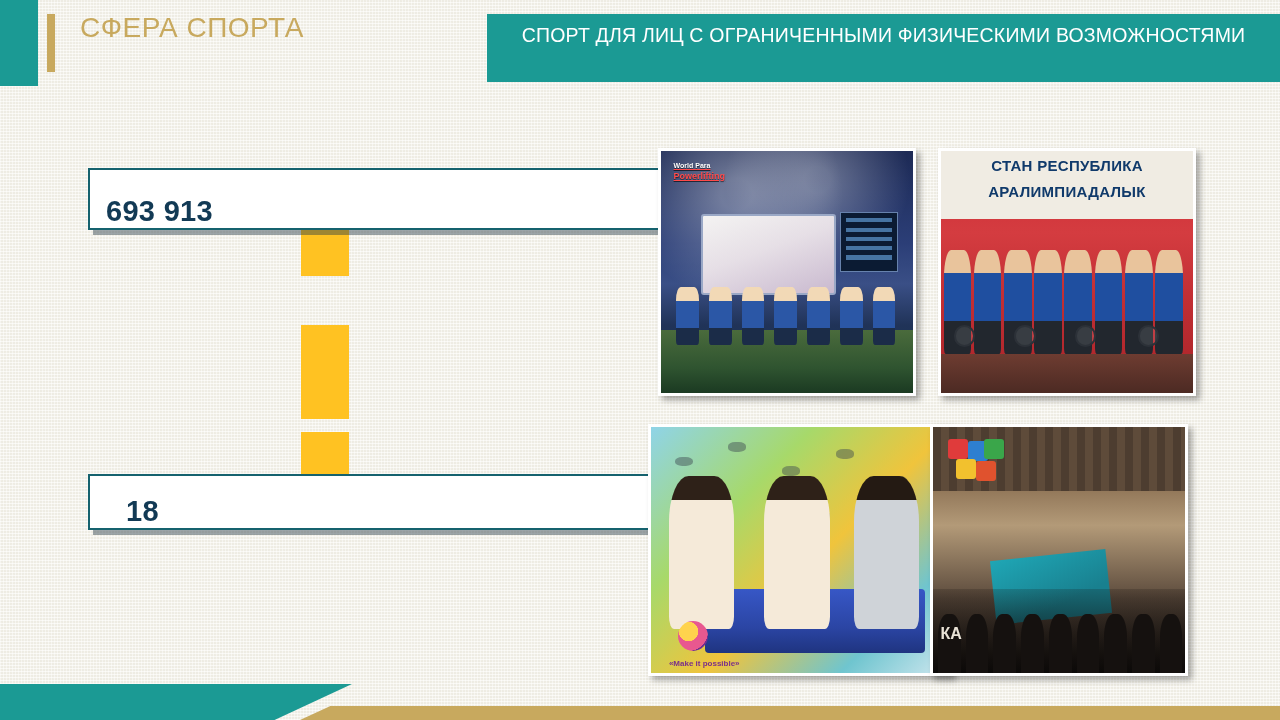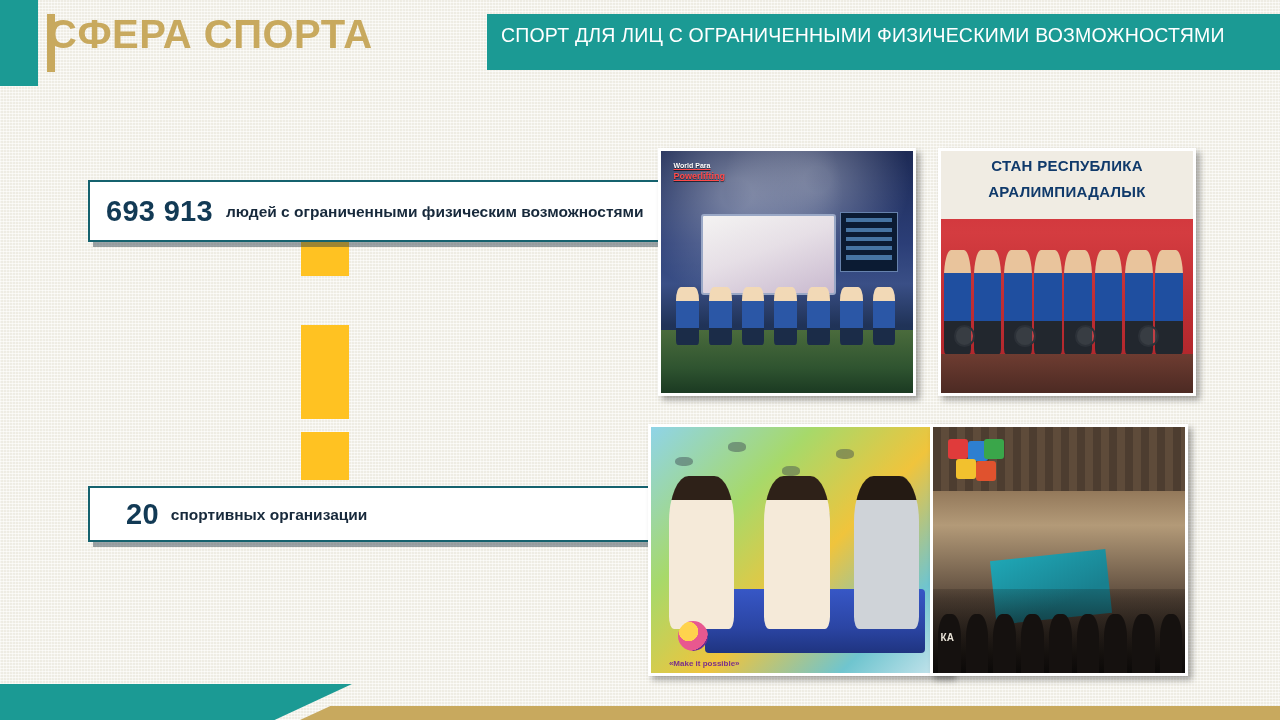--- a/index.html
+++ b/index.html
@@ -34,36 +34,37 @@
   .gold-tick {
     position: absolute;
     left: 47px; top: 14px;
     width: 8px; height: 58px;
     background: #c8a95e;
   }
 
   
   .slide-title {
     position: absolute;
-    left: 48px; top: 12px;
-    font-size: 40px;
-    font-weight: bold;
+    left: 80px; top: 12px;
+    font-size: 28px;
+    font-weight: normal;
     color: #c8a95e;
     letter-spacing: 0.5px;
     white-space: nowrap;
   }
 
   
   .subtitle-band {
     position: absolute;
     left: 487px; top: 14px;
-    width: 793px; height: 56px;
+    width: 793px; height: 68px;
     background: #1b9a94;
     box-sizing: border-box;
     padding: 9px 14px 0 14px;
+    text-align: center;
   }
   .subtitle-text {
     color: #ffffff;
     font-size: 19.5px;
     line-height: 25px;
     letter-spacing: 0.2px;
     font-weight: normal;
   }
 
   
@@ -80,22 +81,21 @@
   
   .stat-box {
     position: absolute;
     left: 88px;
     width: 584px;
     box-sizing: border-box;
     background: #ffffff;
     border: 2.5px solid #15626e;
     box-shadow: 5px 5px 0 rgba(40,60,70,0.45);
     display: flex;
-    align-items: center;
-    margin-top: 12px;
+    align-items: flex-end;
   }
   .sb1 { top: 168px; height: 62px; }
   .sb2 { top: 266px; height: 62px; }
   .sb3 { top: 371px; height: 58px; }
   .sb4 { top: 474px; height: 56px; }
 
   .stat-num {
     font-size: 29px;
     font-weight: bold;
     color: #123a55;
@@ -264,21 +264,21 @@
     position: absolute; left: 0; right: 0; bottom: 0; height: 34%;
     background: linear-gradient(180deg, rgba(20,16,14,0.2), rgba(10,8,7,0.95));
   }
   .p4 .crowd i {
     position: absolute; bottom: 0; width: 9%; height: 70%;
     border-radius: 40% 40% 0 0;
     background: #15110f;
   }
   .p4 .side-txt {
     position: absolute; left: 3%; bottom: 12%;
-    color: #e8e2d6; font-size: 10px; font-weight: bold;
+    color: #e8e2d6; font-size: 16px; font-weight: bold;
   }
 
   
   .bottom-teal {
     position: absolute;
     left: 0; bottom: 0;
     width: 352px; height: 36px;
     background: #1b9a94;
     clip-path: polygon(0 0, 100% 0, 78% 100%, 0 100%);
   }
@@ -309,28 +309,26 @@
   <div class="subtitle-band">
     <div class="subtitle-text">СПОРТ ДЛЯ ЛИЦ С ОГРАНИЧЕННЫМИ  ФИЗИЧЕСКИМИ ВОЗМОЖНОСТЯМИ</div>
   </div>
 
   <div class="connector c1"></div>
   <div class="connector c2"></div>
   <div class="connector c3"></div>
 
   <div class="stat-box sb1">
     <div class="stat-num">693 913</div>
-    <div class="stat-label">людей с ограниченными физическим возможностями</div>
   </div>
 
 
 
   <div class="stat-box sb4">
-    <div class="stat-num">20</div>
-    <div class="stat-label">спортивных организации</div>
+    <div class="stat-num">18</div>
   </div>
 
   <div class="photo p1">
     <div class="ph-inner">
       <div class="stage-screen"></div>
       <div class="scoreboard">
         <i style="top:10%"></i>
           <i style="top:26%"></i>
           <i style="top:42%"></i>
           <i style="top:58%"></i>

